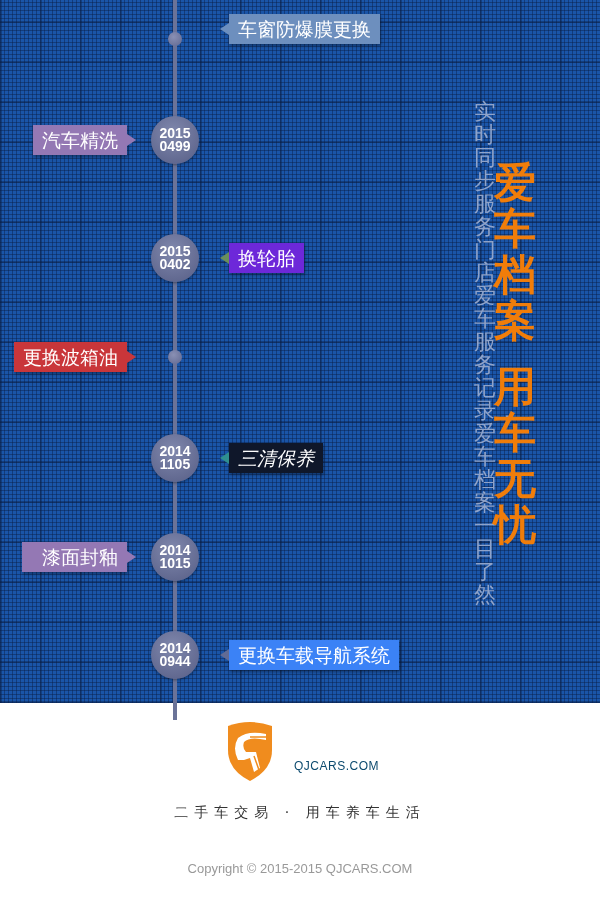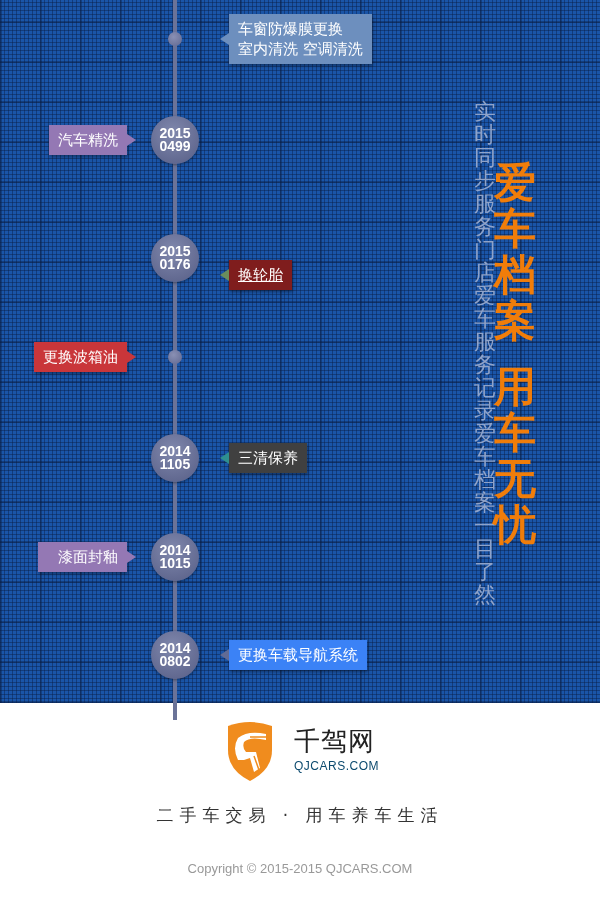--- a/index.html
+++ b/index.html
@@ -31,21 +31,21 @@
       position: absolute; width: 48px; height: 48px; border-radius: 50%;
       left: 151px;
       background: radial-gradient(circle at 45% 35%, #8088ad, #565d85);
       box-shadow: 0 1px 3px rgba(0,0,0,0.4);
       color: #ffffff; font-family: "Liberation Sans", sans-serif;
       font-weight: bold; font-size: 14px; line-height: 13px;
       display: flex; flex-direction: column; align-items: center; justify-content: center;
     }
 
     .tag {
-      position: absolute; color: #ffffff; font-size: 15px; line-height: 20px;
+      position: absolute; color: #ffffff; font-size: 19px; line-height: 20px;
       padding: 5px 9px; box-shadow: 1px 2px 3px rgba(0,0,0,0.35);
       white-space: nowrap;
     }
     .tag.right::before {
       content: ""; position: absolute; left: -9px; top: 50%; margin-top: -6px;
       border-top: 6px solid transparent; border-bottom: 6px solid transparent;
       border-right: 9px solid var(--c);
     }
     .tag.left::after {
       content: ""; position: absolute; right: -9px; top: 50%; margin-top: -6px;
@@ -74,91 +74,89 @@
     .logo-name {
       position: absolute; left: 68px; top: 6px; font-size: 26px; color: #222;
       letter-spacing: 1px; line-height: 30px;
     }
     .logo-domain {
       position: absolute; left: 68px; top: 39px; font-size: 12px; color: #0c4a6e;
       font-family: "Liberation Sans", sans-serif; letter-spacing: 0.5px;
     }
     .slogan {
       position: absolute; left: 0; top: 804px; width: 600px; text-align: center;
-      font-size: 17px; color: #333; letter-spacing: 6px;
+      font-size: 14px; color: #333; letter-spacing: 6px;
     }
     .copyright {
       position: absolute; left: 0; top: 861px; width: 600px; text-align: center;
       font-size: 13px; color: #999; font-family: "Liberation Sans", sans-serif;
     }
   </style>
 </head>
 <body>
 
 <div class="hero"></div>
 <div class="timeline-line"></div>
 
 <div id="events">
     <div class="node-dot" style="top: 32px;"></div>
     <div class="tag right" style="background: rgb(109, 143, 190); --c: #6d8fbe; top: 14px; left: 229px;">
       <span>车窗防爆膜更换</span>
-      <span>室内清洗 空调清洗</span>
     </div>
     <div class="node-date" style="top: 116px;">
       <span>2015</span>
       <span>0499</span>
     </div>
     <div class="tag left" style="background: rgb(148, 120, 180); --c: #9478b4; top: 125px; right: 473px;">
       <span>汽车精洗</span>
     </div>
     <div class="node-date" style="top: 234px;">
       <span>2015</span>
-      <span>0176</span>
+      <span>0402</span>
     </div>
-    <div class="tag right" style="background: #7f1d1d; --c: #6a8e5c; top: 260px; left: 229px; text-decoration: underline;">
+    <div class="tag right" style="background: #6d28d9; --c: #6a8e5c; top: 243px; left: 229px;">
       <span>换轮胎</span>
     </div>
     <div class="node-dot" style="top: 350px;"></div>
     <div class="tag left" style="background: rgb(201, 54, 58); --c: #c9363a; top: 342px; right: 473px; margin-left: 24px;">
       <span>更换波箱油</span>
     </div>
     <div class="node-date" style="top: 434px;">
       <span>2014</span>
       <span>1105</span>
     </div>
-    <div class="tag right" style="background: #404040; --c: #2f8f8f; top: 443px; left: 229px;">
+    <div class="tag right" style="background: #0f172a; --c: #2f8f8f; top: 443px; left: 229px; font-style: italic;">
       <span>三清保养</span>
     </div>
     <div class="node-date" style="top: 533px;">
       <span>2014</span>
       <span>1015</span>
     </div>
     <div class="tag left" style="background: rgb(148, 120, 180); --c: #9478b4; top: 542px; right: 473px; padding-left: 20px;">
       <span>漆面封釉</span>
     </div>
     <div class="node-date" style="top: 631px;">
       <span>2014</span>
-      <span>0802</span>
+      <span>0944</span>
     </div>
     <div class="tag right" style="background: #3b82f6; --c: #616b94; top: 640px; left: 229px;">
       <span>更换车载导航系统</span>
     </div>
   </div>
 
 <div class="vertical-sub">实时同步服务门店爱车服务记录，爱车档案一目了然</div>
 <div class="vertical-title">
   <span>爱车档案</span>
   <span class="gap"></span>
   <span>用车无忧</span>
 </div>
 
 <div class="logo">
   <svg class="logo-shield" viewBox="0 0 48 62">
     <path d="M2 6 Q24 -2 46 6 L46 30 Q46 50 24 61 Q2 50 2 30 Z" fill="#f08c1e"></path>
     <path d="M12 40 Q6 28 12 18 Q22 10 40 14 L40 20 Q24 16 18 22 Q16 28 20 32 L30 32 L34 48 L28 52 L24 38 L18 40 Z" fill="#ffffff"></path>
     <path d="M24 17 L40 17 M26 21 L40 21 M28 36 L33 50 M32 34 L37 46" stroke="#f08c1e" stroke-width="1.5" fill="none"></path>
   </svg>
-  <div class="logo-name">千驾网</div>
   <div class="logo-domain">QJCARS.COM</div>
 </div>
 
 <div class="slogan">二手车交易 · 用车养车生活</div>
 <div class="copyright">Copyright © 2015-2015 QJCARS.COM</div>
 
 </body></html>

